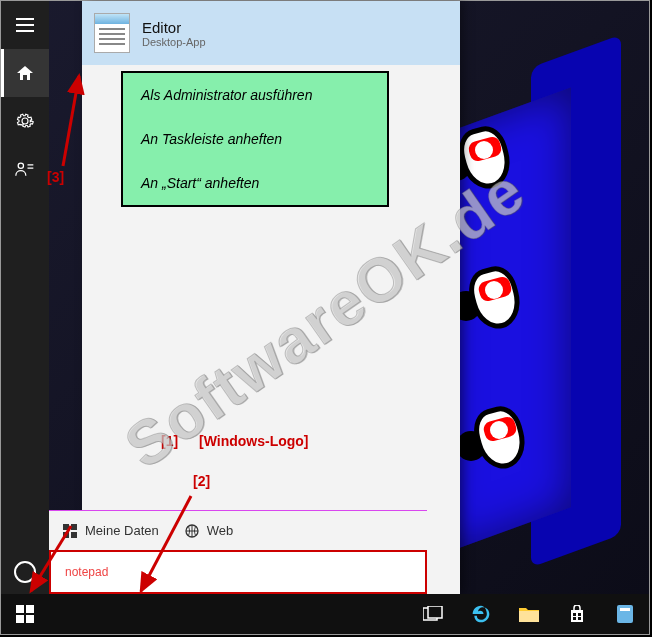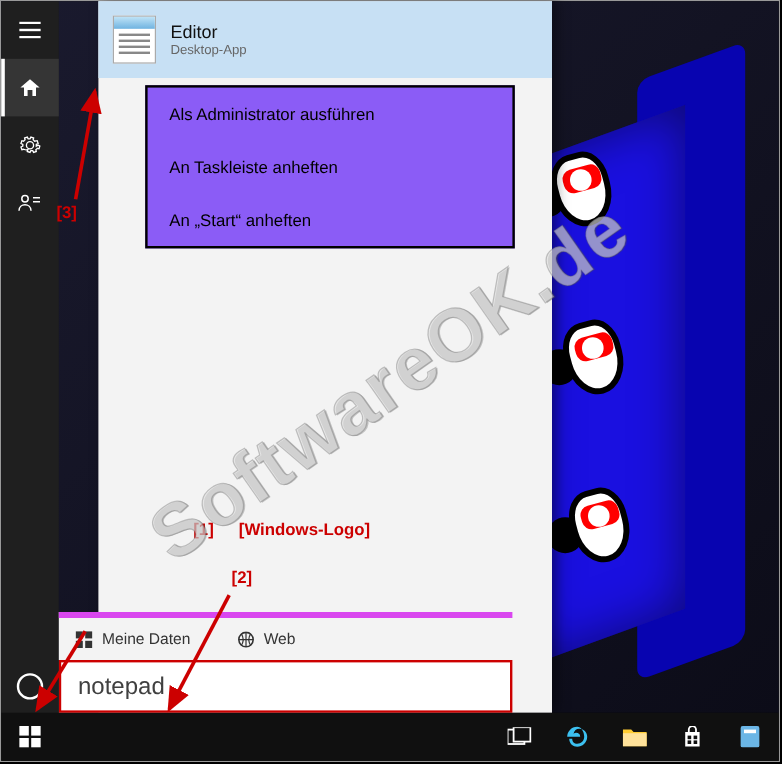--- a/index.html
+++ b/index.html
@@ -30,28 +30,28 @@
   
   .panel { position: absolute; left: 48px; top: 0; width: 378px; bottom: 40px; background: #f3f3f3; box-shadow: 4px 0 10px rgba(0,0,0,.4); margin-left: 33px; }
   .best  { height: 64px; background: #c7e0f4; display: flex; align-items: center; padding: 0 12px; gap: 12px; }
   .best-icon { width: 36px; height: 40px; background: #fff; border: 1px solid #aaa; position: relative; }
   .best-icon::before { content: ""; position: absolute; left: 0; top: 0; width: 100%; height: 10px; background: linear-gradient(#bfe3f7,#6fb3e0); }
   .best-icon::after  { content: ""; position: absolute; left: 4px; top: 14px; width: 26px; height: 2px; background: #888; box-shadow: 0 5px #888, 0 10px #888, 0 15px #888; }
   .best-text .t1 { font-size: 15px; color: #111; }
   .best-text .t2 { font-size: 11px; color: #666; }
 
   
-  .ctx { position: absolute; left: 120px; top: 70px; width: 308px; background: #8b5cf6; border: 2px solid #000; }
+  .ctx { position: absolute; left: 120px; top: 70px; width: 268px; background: #86efac; border: 2px solid #000; font-style: italic; }
   .ctx-item { padding: 14px 18px; font-size: 14px; color: #000; cursor: default; }
-  .filter-row { position: absolute; left: 48px; bottom: 84px; width: 378px; height: 40px; background: #f3f3f3; border-top: 5px solid #d946ef; display: flex; align-items: center; gap: 39px; padding: 0 14px; }
+  .filter-row { position: absolute; left: 48px; bottom: 84px; width: 378px; height: 40px; background: #f3f3f3; border-top: 1px solid #d946ef; display: flex; align-items: center; gap: 26px; padding: 0 14px; }
   .filter-row svg { fill: #333; }
   .filter-chip { display: flex; align-items: center; gap: 8px; font-size: 13px; color: #333; }
 
   .input-wrap { position: absolute; left: 48px; bottom: 40px; width: 378px; height: 44px; background: #fff; border: 2px solid #c00; display: flex; align-items: center; padding: 0 14px; }
-  .input-wrap input { border: none; outline: none; width: 100%; font-size: 20px; color: #404040; background: transparent; }
+  .input-wrap input { border: none; outline: none; width: 100%; font-size: 12px; color: #ef4444; background: transparent; }
 
   
   .cortana { position: absolute; left: 0; bottom: 40px; width: 48px; height: 44px; background: #1f1f1f; display: flex; align-items: center; justify-content: center; }
   .cortana .ring { width: 22px; height: 22px; border: 2px solid #fff; border-radius: 50%; }
 
   
   .taskbar { position: absolute; left: 0; bottom: 0; right: 0; height: 40px; background: #101010; display: flex; align-items: center; }
   .tb-btn { width: 48px; height: 40px; display: flex; align-items: center; justify-content: center; }
   .tb-btn svg { fill: #fff; }
   .tb-spacer { flex: 1; }

